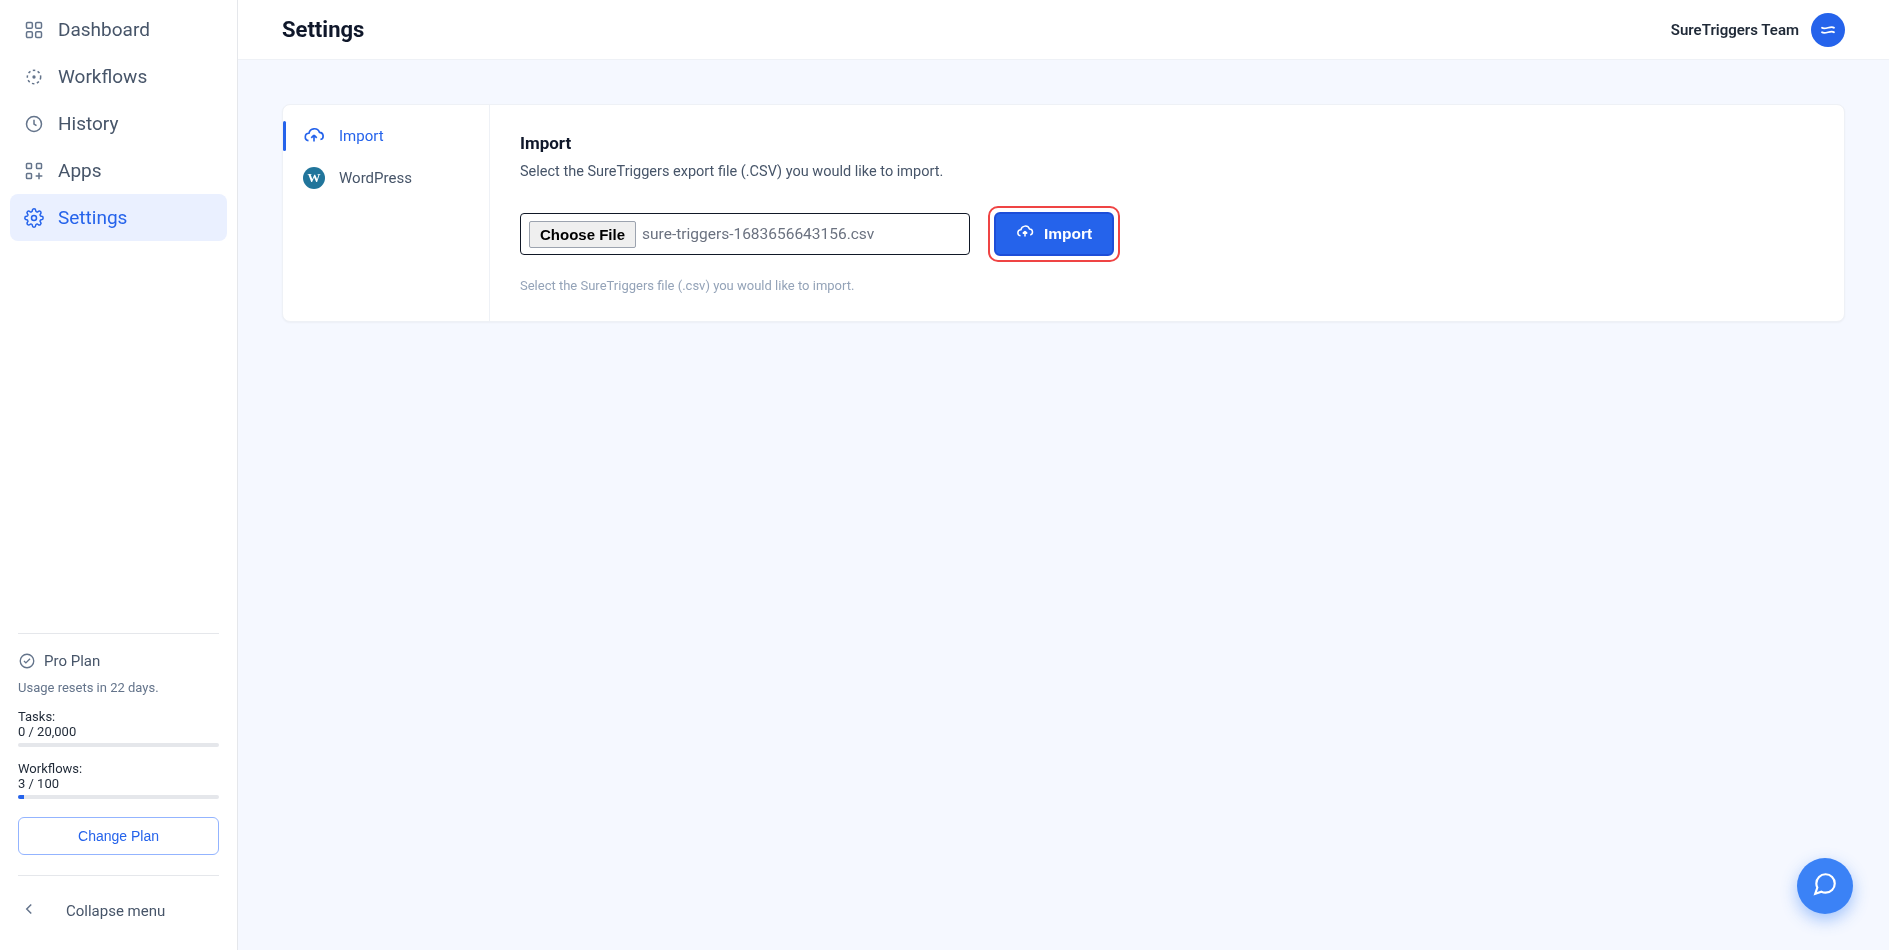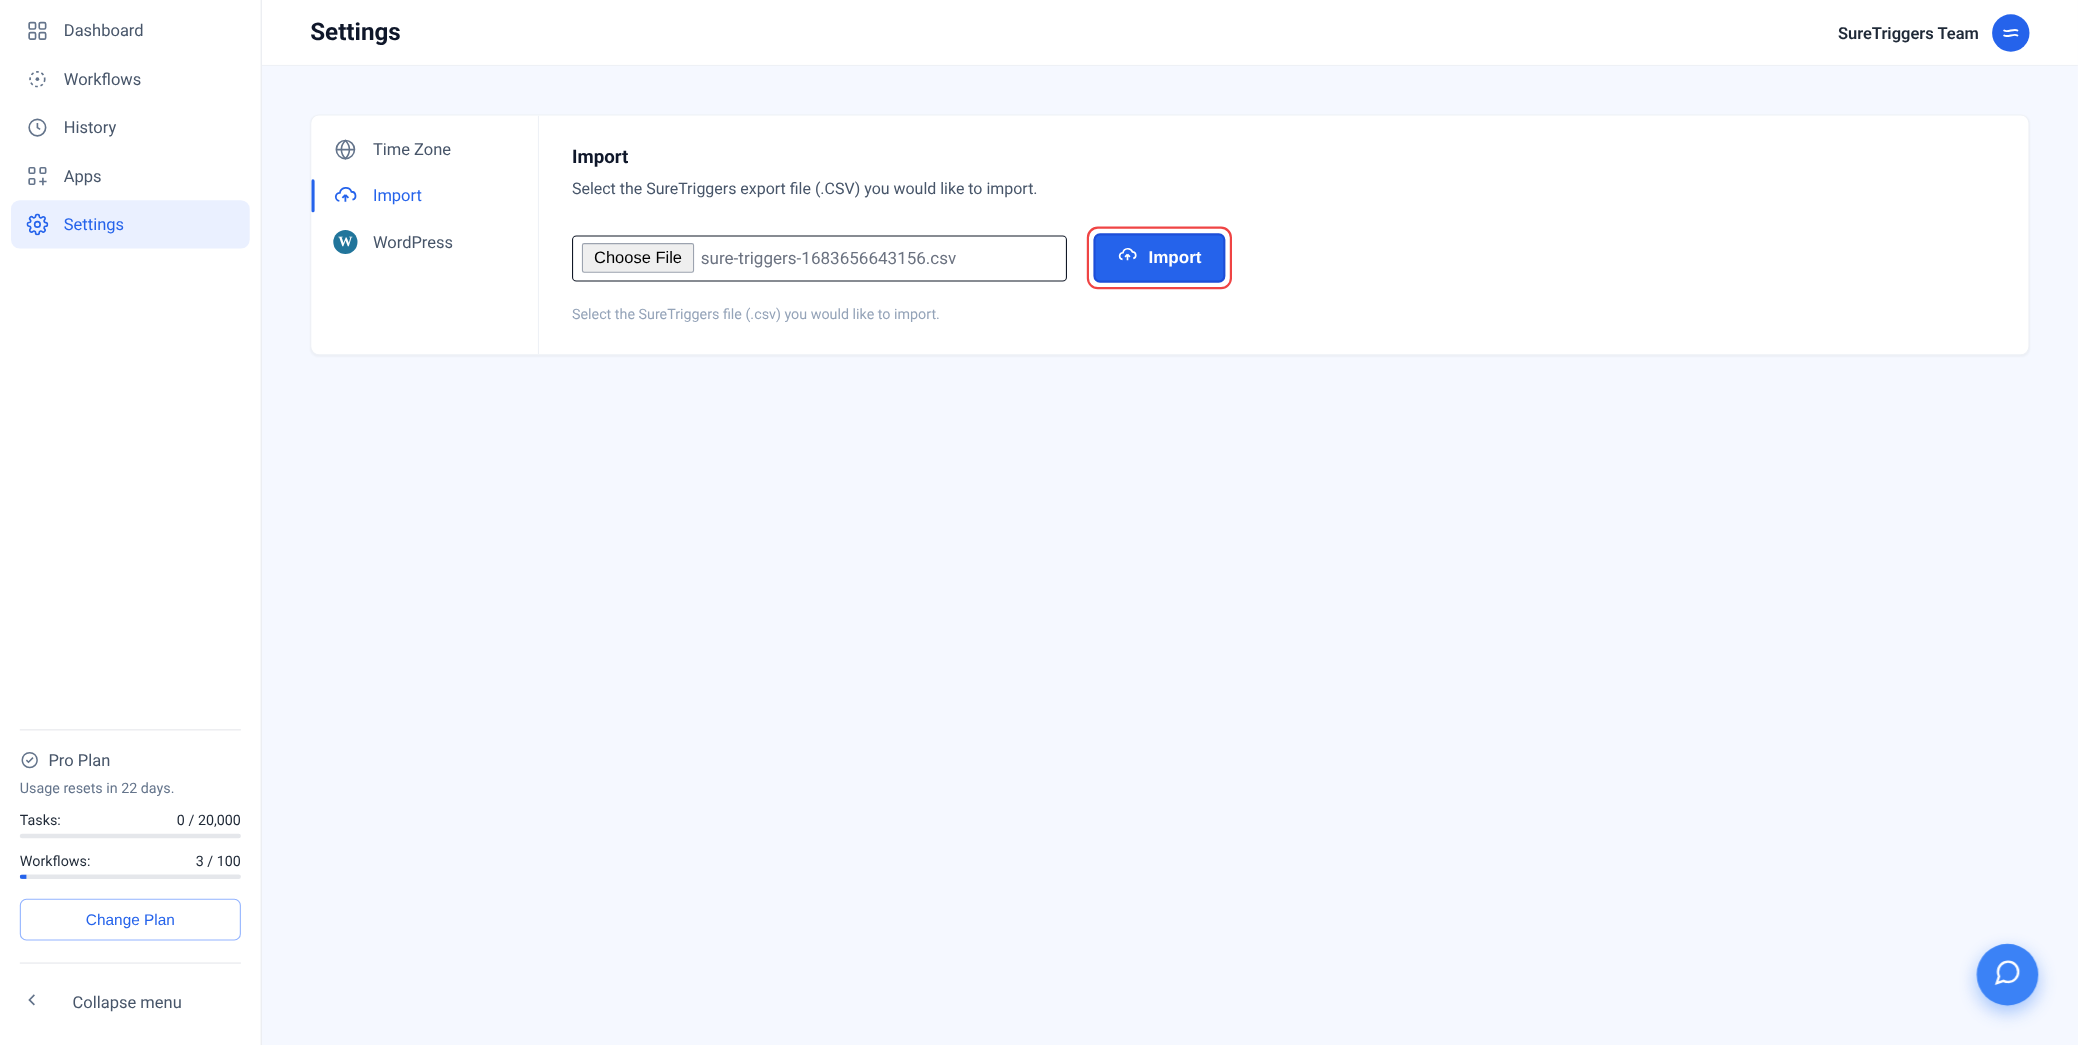--- a/index.html
+++ b/index.html
@@ -31,35 +31,35 @@
   .logo-text { font-size:17px; letter-spacing:0.2px; color:#0f172a; }
   .logo-text .thin { font-weight:400; }
   .logo-text .bold { font-weight:800; }
 
   .nav { padding: 6px 10px; }
   .nav-item {
     display:flex; align-items:center; gap:14px;
     padding: 12px 14px;
     border-radius: 8px;
     color:#475569;
-    font-size:15px;
+    font-size:19px;
     cursor:pointer;
   }
   .nav-item.active { background:#eaf0ff; color:#2563eb; }
   .nav-item.active .nav-icon { color:#2563eb; }
   .nav-icon { width:20px; height:20px; display:flex; align-items:center; justify-content:center; color:#64748b;}
   .nav-icon svg { width:20px; height:20px; }
 
   .sidebar-bottom { margin-top:auto; padding: 0 18px 18px 18px; }
   .sep { height:1px; background:#e5e7eb; margin: 12px 0 18px 0; }
 
   .plan-row { display:flex; align-items:center; gap:8px; color:#475569; font-size:15px; }
   .plan-icon { width:18px;height:18px;color:#64748b; }
   .usage-note { font-size:13px; color:#64748b; margin-top:10px; }
-  .metric-row { display:flex; justify-content:space-between; font-size:13px; color:#1f2937; margin-top:14px;}
+  .metric-row { display:flex; justify-content:space-between; font-size:13px; color:#1f2937; margin-top:14px;flex-direction:column;}
   .bar { width:100%; height:4px; border-radius:4px; background:#e5e7eb; margin-top:4px; position:relative; overflow:hidden;}
   .bar .fill { position:absolute; left:0; top:0; bottom:0; background:#2563eb; }
   .change-plan-btn {
     margin-top:18px;
     width:100%;
     padding:10px 0;
     border:1px solid #93b4ff;
     color:#2563eb;
     background:#fff;
     border-radius:6px;
@@ -133,20 +133,21 @@
     background:#fff;
   }
   .choose-btn {
     font-size:15px;
     padding:4px 10px;
     border:1px solid #9ca3af;
     background:#efefef;
     border-radius:2px;
     cursor:pointer;
     white-space:nowrap;
+    font-weight:bold;
   }
   .chosen-file { font-size:15.5px; color:#6b7280; white-space:nowrap; overflow:hidden; text-overflow:ellipsis;}
 
   .import-btn-wrap {
     border:2.5px solid #ef4444;
     border-radius:10px;
     padding:4px;
     display:inline-flex;
   }
   .import-btn {
@@ -285,29 +286,20 @@
             <path d="M4 9c4 3 12-3 16 0M4 15c4 3 12-3 16 0" stroke="#fff" stroke-width="2.4" stroke-linecap="round"></path>
           </svg>
       </span>
     </div>
   </header>
 
   <div class="content-area">
     <div class="settings-card">
 
       <div class="settings-nav">
-        <div class="settings-nav-item">
-          <span class="snav-icon">
-            <svg viewBox="0 0 24 24" fill="none" stroke="currentColor" stroke-width="1.6">
-                <circle cx="12" cy="12" r="9"></circle>
-                <path d="M3 12h18M12 3c2.5 2.5 4 5.5 4 9s-1.5 6.5-4 9c-2.5-2.5-4-5.5-4-9s1.5-6.5 4-9z"></path>
-              </svg>
-          </span>
-          <span>Time Zone</span>
-        </div>
         <div class="settings-nav-item active">
           <span class="snav-icon">
             <svg viewBox="0 0 24 24" fill="none" stroke="currentColor" stroke-width="1.8">
                 <path d="M6 17a4 4 0 0 1 .5-7.97A6 6 0 0 1 18 8a4 4 0 0 1 1 7.87"></path>
                 <path d="M12 18v-7m0 0l-3 3m3-3l3 3"></path>
               </svg>
           </span>
           <span>Import</span>
         </div>
         <div class="settings-nav-item">

